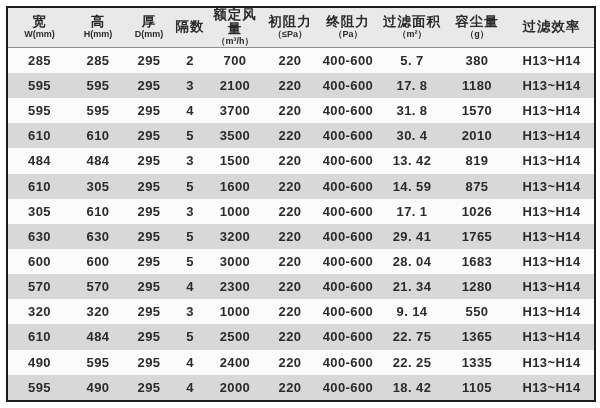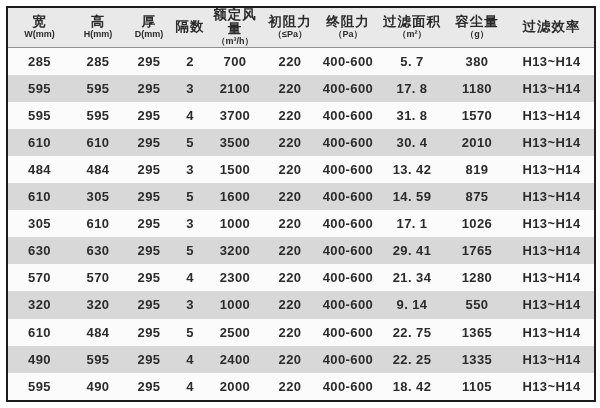--- a/index.html
+++ b/index.html
@@ -221,20 +221,32 @@
           <td>295</td>
           <td>5</td>
           <td>3200</td>
           <td>220</td>
           <td>400-600</td>
           <td>29. 41</td>
           <td>1765</td>
           <td>H13~H14</td>
         </tr>
         <tr>
+          <td>600</td>
+          <td>600</td>
+          <td>295</td>
+          <td>5</td>
+          <td>3000</td>
+          <td>220</td>
+          <td>400-600</td>
+          <td>28. 04</td>
+          <td>1683</td>
+          <td>H13~H14</td>
+        </tr>
+        <tr>
           <td>570</td>
           <td>570</td>
           <td>295</td>
           <td>4</td>
           <td>2300</td>
           <td>220</td>
           <td>400-600</td>
           <td>21. 34</td>
           <td>1280</td>
           <td>H13~H14</td>

